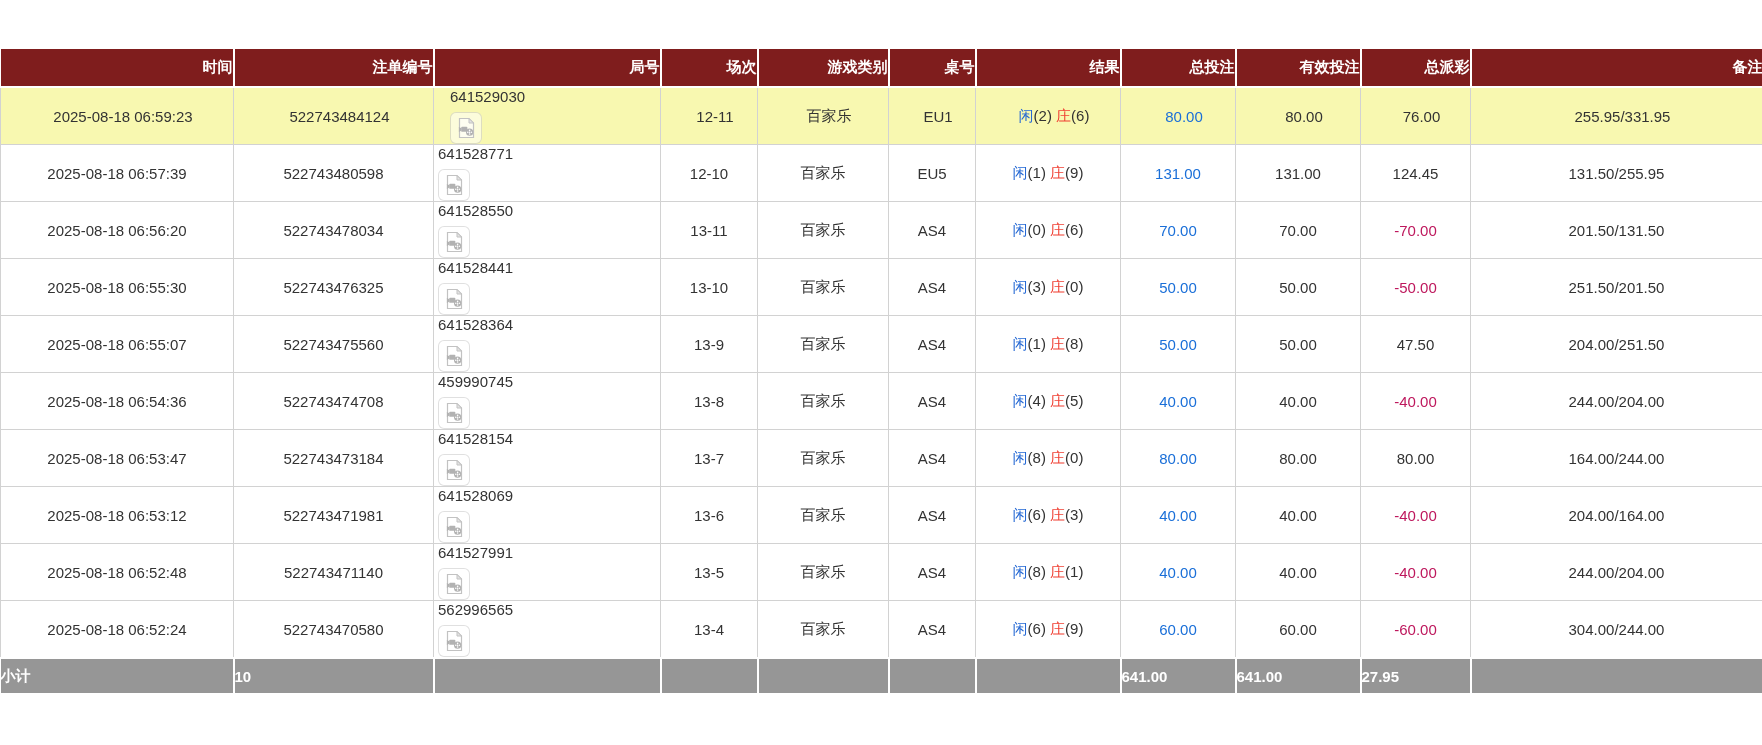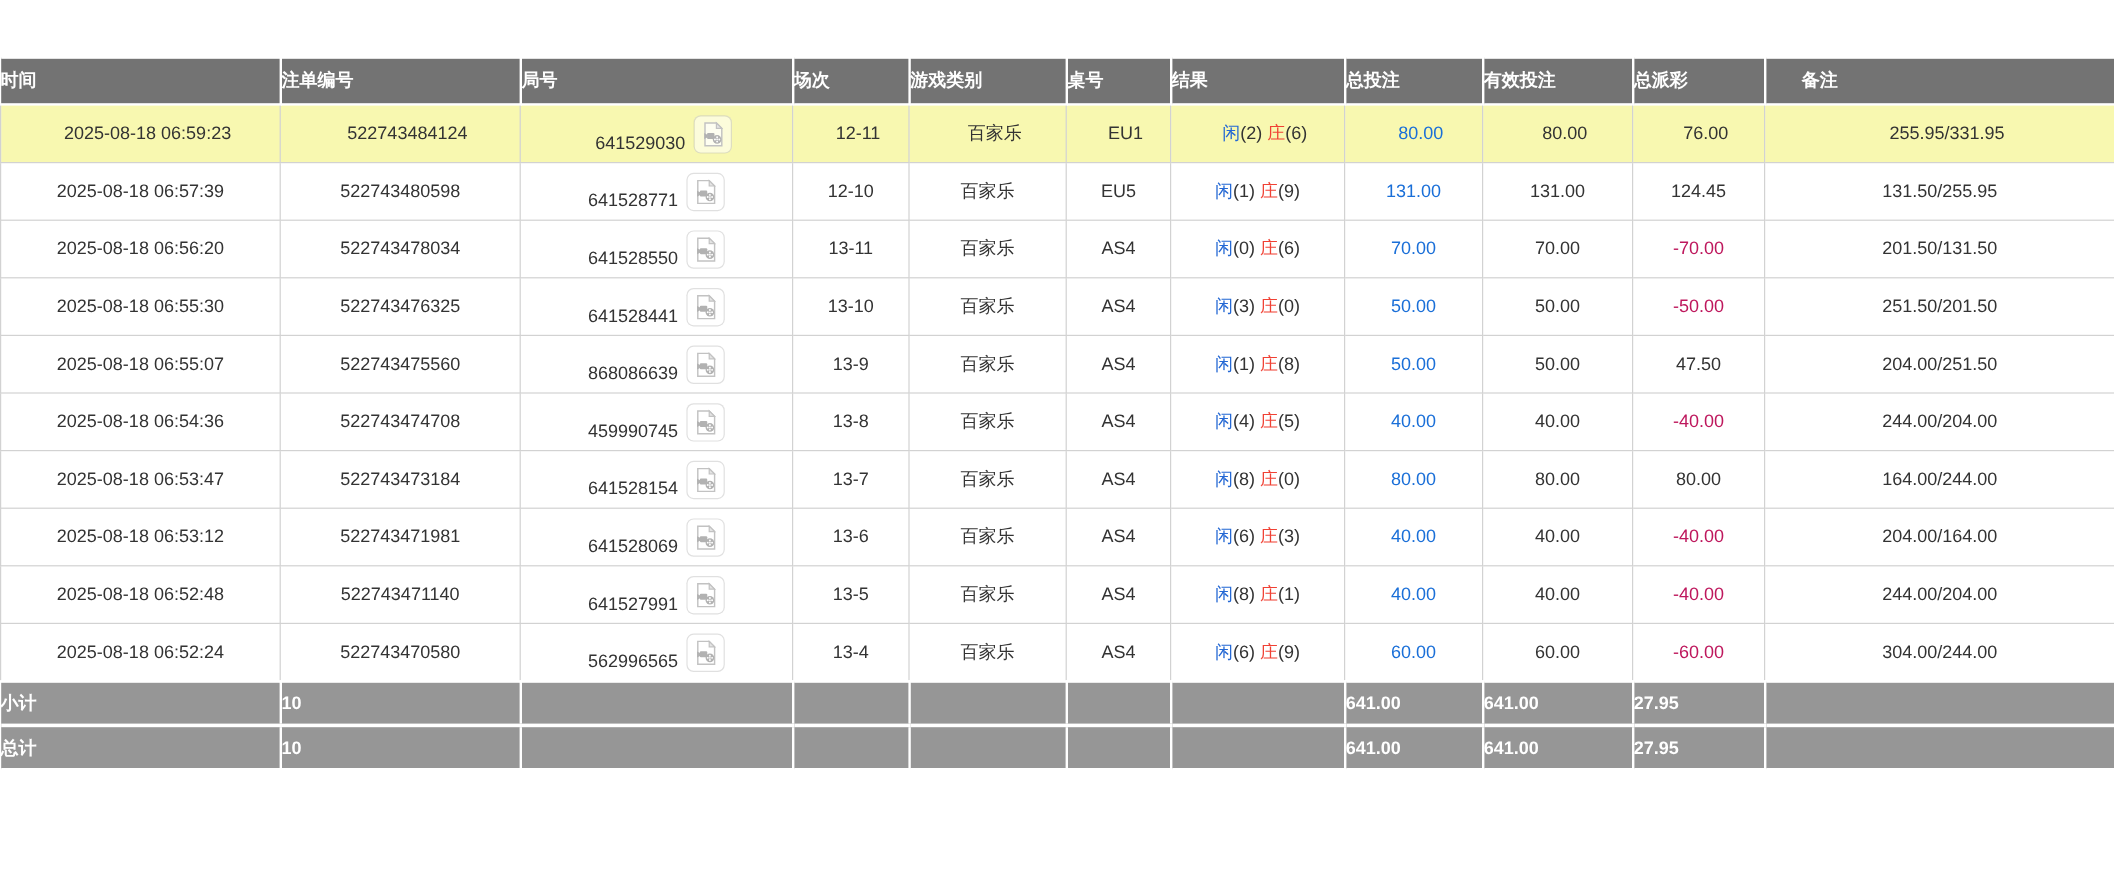--- a/index.html
+++ b/index.html
@@ -1,25 +1,25 @@
 <!DOCTYPE html>
 <html><head>
 <meta charset="utf-8">
 <style>
   html,body{margin:0;padding:0;background:#ffffff;width:1762px;height:745px;overflow:hidden;
     font-family:"Liberation Sans","DejaVu Sans",sans-serif;}
   .page{padding-top:47px;}
   table{border-collapse:collapse;table-layout:fixed;width:1762px;font-size:15px;color:#333;}
-  thead th{background:#737373;color:#fff;font-weight:bold;height:37px;padding:0;
-    border:2px solid #fff;text-align:left;font-size:15px;}
+  thead th{background:#7f1d1d;color:#fff;font-weight:bold;height:37px;padding:0;
+    border:2px solid #fff;text-align:right;font-size:15px;}
   thead th:first-child{border-left:none;}
   thead th:last-child{border-right:none;padding-left:30px;}
   tbody td{height:47px;border:1px solid #d2d2d2;text-align:center;padding:0 4px;background:#fff;}
   tbody tr.highlight td{background:#f8f8b0;padding-left:16px;}
-  tbody td.round-cell .round-wrap{display:flex;align-items:flex-end;justify-content:center;gap:7px;}
+  tbody td.round-cell .round-wrap{display:flex;align-items:flex-start;justify-content:center;gap:7px;flex-direction:column;}
   .video-btn{width:32px;height:32px;border:1px solid rgba(0,0,0,0.12);border-radius:6px;
     background:rgba(255,255,255,0.55);padding:2px;cursor:pointer;display:inline-flex;
     align-items:center;justify-content:center;}
   .video-btn svg{width:24px;height:24px;display:block;}
   .blue{color:#1a6fd8;}
   .p-label{color:#2468d4;}
   .b-label{color:#f04134;}
   .neg{color:#be185d;}
   tfoot td{background:#969696;color:#fff;font-weight:bold;height:34px;border:2px solid #fff;
     text-align:left;padding:0;}
@@ -185,21 +185,21 @@
           <td class="blue">50.00</td>
           <td>50.00</td>
           <td class="neg">-50.00</td>
           <td>251.50/201.50</td>
         </tr>
         <tr>
           <td>2025-08-18 06:55:07</td>
           <td>522743475560</td>
           <td class="round-cell">
             <span class="round-wrap">
-              <span>868086639</span>
+              <span>641528364</span>
               <button class="video-btn">
                 <svg viewBox="0 0 24 24" aria-hidden="true">
     <path d="M5.5 2.5 h9.5 l4.5 4.5 v14.5 h-14 z" fill="#ffffff" fill-opacity="0.6" stroke="#c2c2c2" stroke-width="1.2"></path>
     <path d="M15 2.5 v4.5 h4.5 z" fill="#e4e4e4" stroke="#c2c2c2" stroke-width="1"></path>
     <path d="M7.4 12.2 L4.9 10.9 L4.9 15.9 L7.4 14.6 Z" fill="#b2b2b2"></path>
     <rect x="7.2" y="10.8" width="6.2" height="5" rx="0.9" fill="#b2b2b2"></rect>
     <circle cx="15.6" cy="16.2" r="3.6" fill="#b2b2b2"></circle>
     <circle cx="15.6" cy="16.2" r="0.7" fill="#ffffff"></circle>
     <circle cx="15.6" cy="14.4" r="0.8" fill="#ffffff"></circle>
     <circle cx="15.6" cy="18.0" r="0.8" fill="#ffffff"></circle>
@@ -381,28 +381,15 @@
           <td></td>
           <td></td>
           <td></td>
           <td></td>
           <td></td>
           <td>641.00</td>
           <td>641.00</td>
           <td>27.95</td>
           <td></td>
         </tr>
-        <tr class="grand">
-          <td>总计</td>
-          <td>10</td>
-          <td></td>
-          <td></td>
-          <td></td>
-          <td></td>
-          <td></td>
-          <td>641.00</td>
-          <td>641.00</td>
-          <td>27.95</td>
-          <td></td>
-        </tr>
       </tfoot>
   </table>
 </div>
 
 </body></html>

